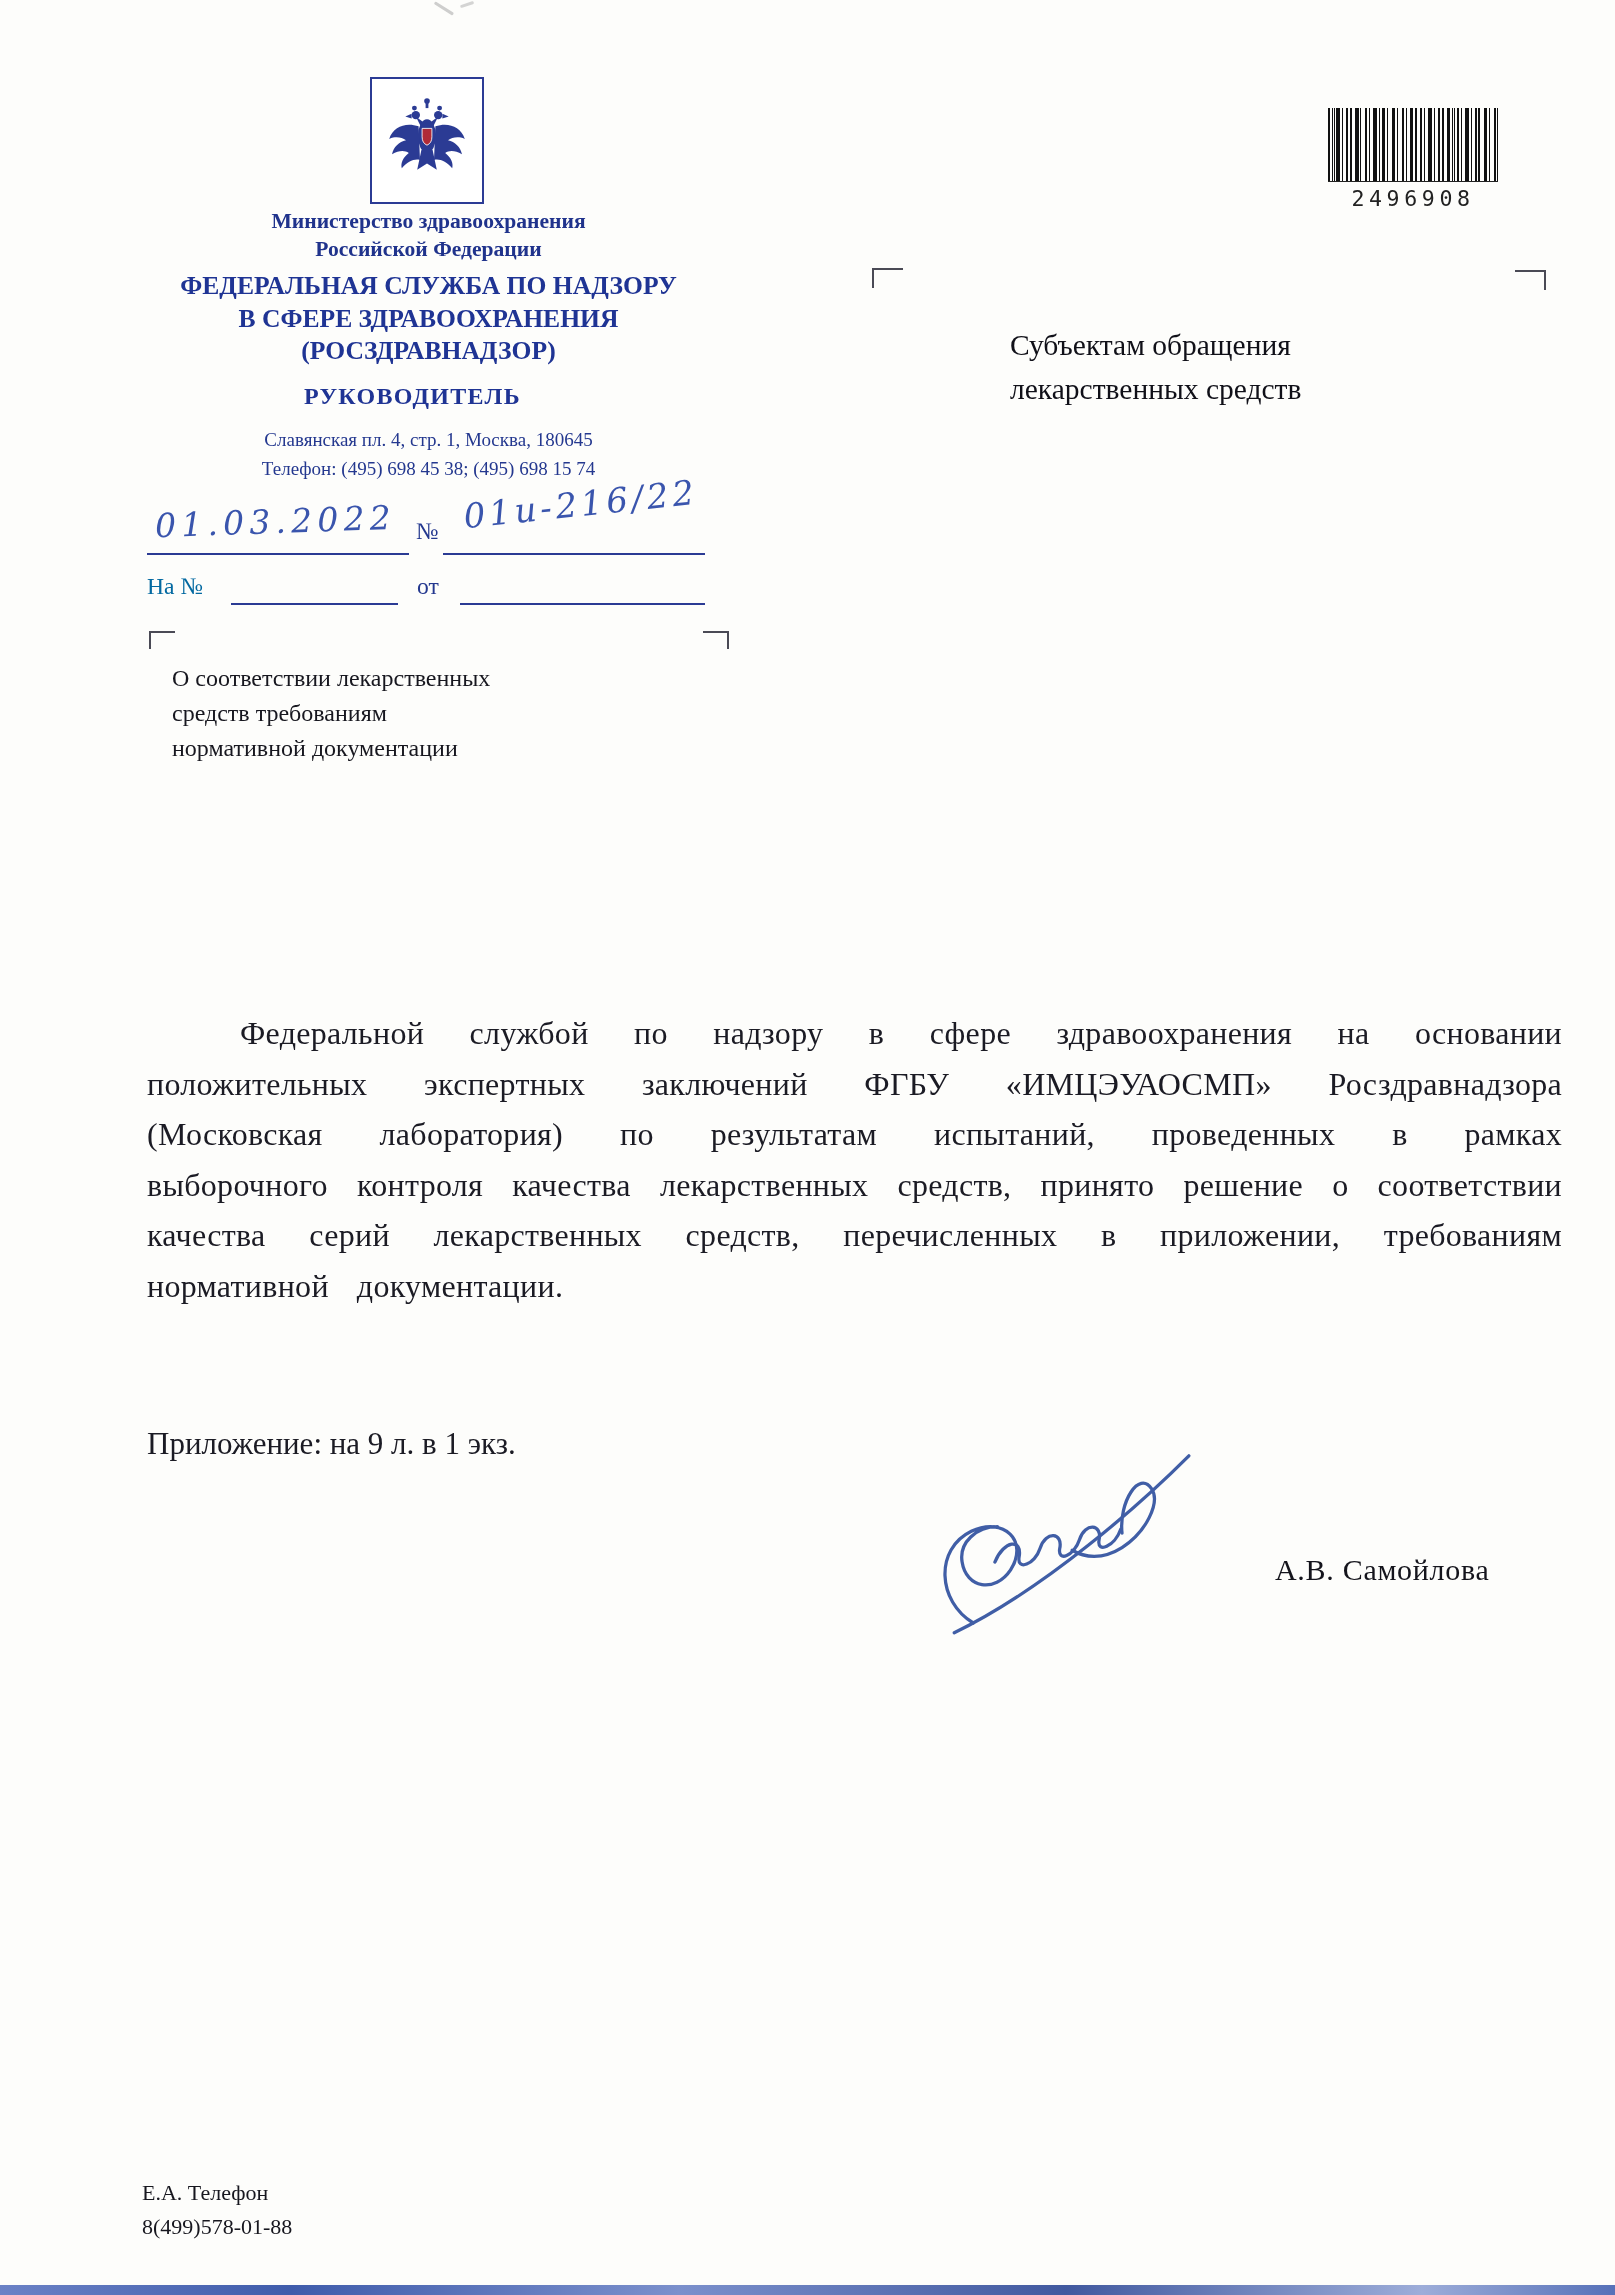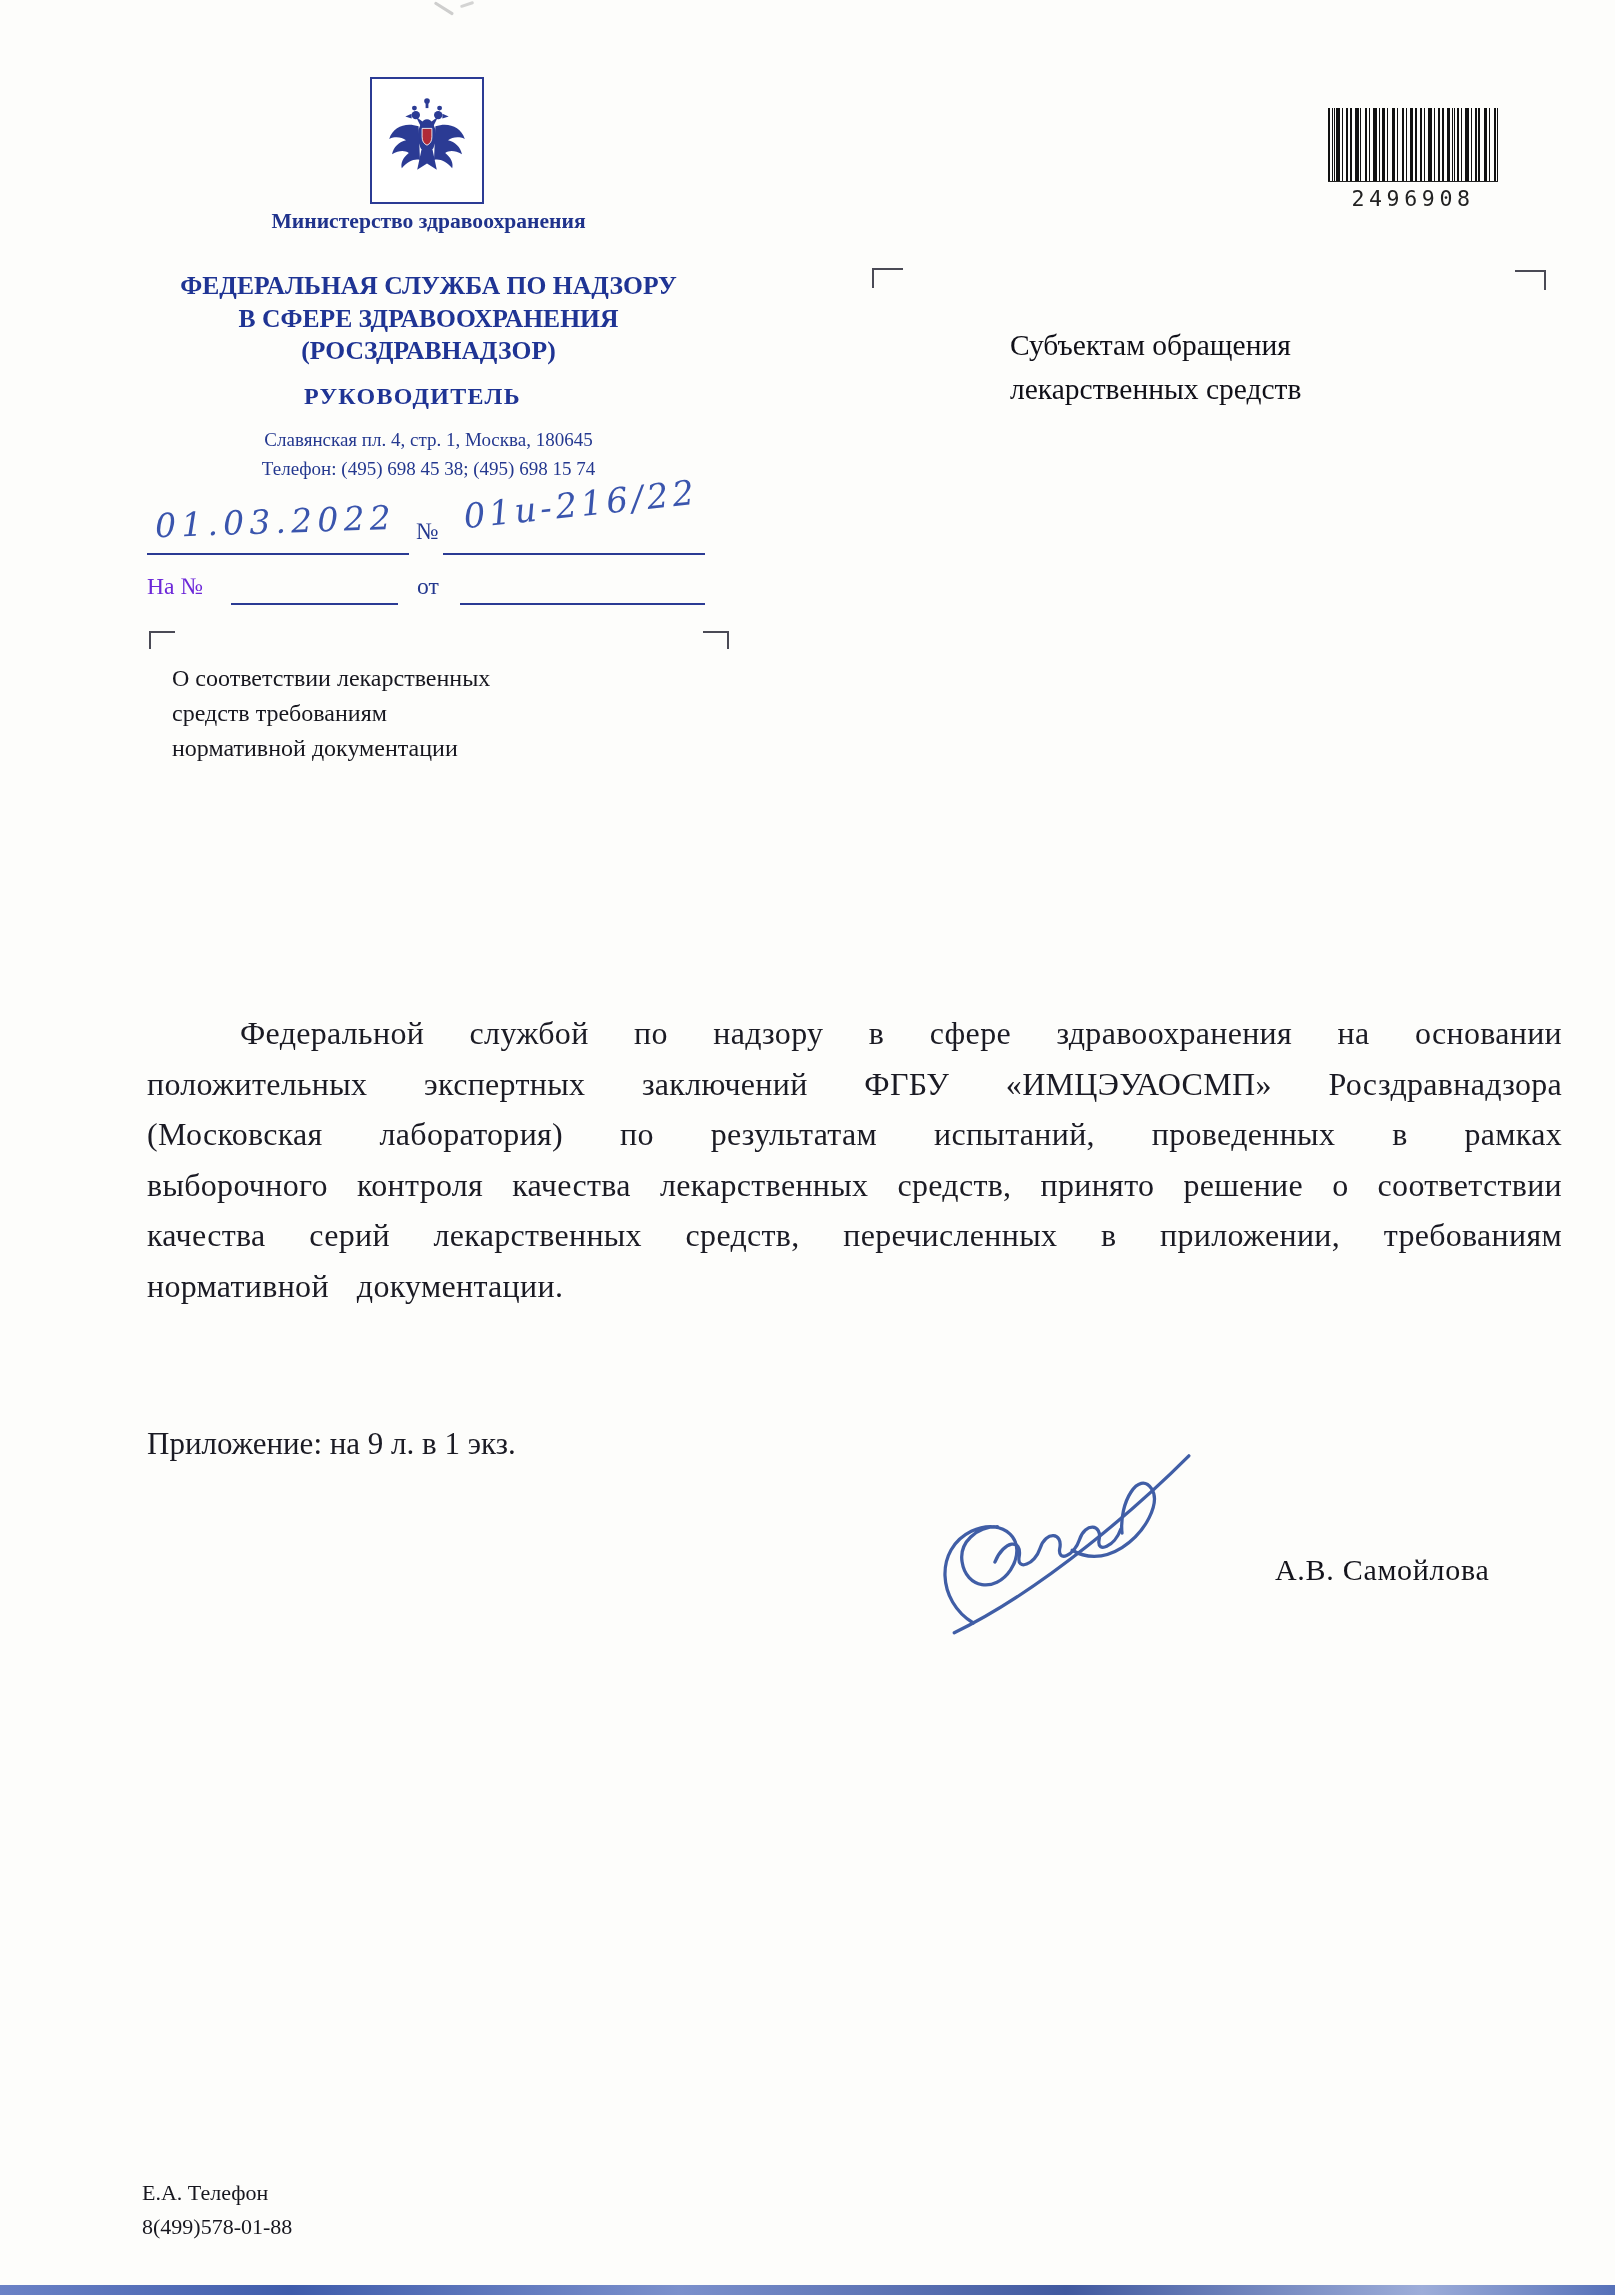--- a/index.html
+++ b/index.html
@@ -39,21 +39,21 @@
   .handwrite{
     font-family:"DejaVu Serif", serif;font-style:italic;color:#3a55ad;
     white-space:nowrap;
   }
   .hw-date{left:155px;top:502px;font-size:33px;letter-spacing:5.2px;transform:rotate(-2deg);}
   .hw-num{left:463px;top:484px;font-size:34px;letter-spacing:3.9px;transform:rotate(-6deg);}
   .form-line{position:absolute;height:2px;background:#2b3b94;}
   .line-date{left:147px;top:553px;width:262px;}
   .line-num{left:443px;top:553px;width:262px;}
   .num-sign{left:416px;top:518px;font-size:23.6px;color:#24388f;}
-  .na-label{left:147px;top:573px;font-size:23.6px;color:#6d28d9;}
+  .na-label{left:147px;top:573px;font-size:23.6px;color:#0369a1;}
   .ot-label{left:417px;top:573px;font-size:23.6px;color:#24388f;}
   .line-na{left:231px;top:603px;width:167px;}
   .line-ot{left:460px;top:603px;width:245px;}
 
   
   .corner{position:absolute;}
   .corner.tl{border-left:2px solid #4a4a55;border-top:2px solid #4a4a55;}
   .corner.tr{border-right:2px solid #4a4a55;border-top:2px solid #4a4a55;}
   .subj-tl{left:149px;top:631px;width:23.6px;height:15.7px;}
   .subj-tr{left:703px;top:631px;width:23.6px;height:15.7px;}
@@ -120,20 +120,21 @@
         <path d="M48,44 C30,38 12,44 6,62 C16,58 24,60 30,64 C20,66 12,74 10,84 C20,78 28,78 34,82 C26,88 22,96 24,104 C32,94 42,90 50,92 Z"></path>
         <path d="M72,44 C90,38 108,44 114,62 C104,58 96,60 90,64 C100,66 108,74 110,84 C100,78 92,78 86,82 C94,88 98,96 96,104 C88,94 78,90 70,92 Z"></path>
         <path d="M52,78 L68,78 L74,106 L60,97 L46,106 Z"></path>
       </g>
       <path d="M53,47 h14 v12 q0,9 -7,12 q-7,-3 -7,-12 z" fill="#b02a37" stroke="#ffffff" stroke-width="1.2"></path>
     </svg>
   </div>
 
   <div class="ministry">
     <div>Министерство здравоохранения</div>
+    <div>Российской Федерации</div>
   </div>
 
   <div class="service">
     <div>ФЕДЕРАЛЬНАЯ СЛУЖБА ПО НАДЗОРУ</div>
     <div>В СФЕРЕ ЗДРАВООХРАНЕНИЯ</div>
     <div>(РОСЗДРАВНАДЗОР)</div>
   </div>
 
   <div class="role">РУКОВОДИТЕЛЬ</div>
 

